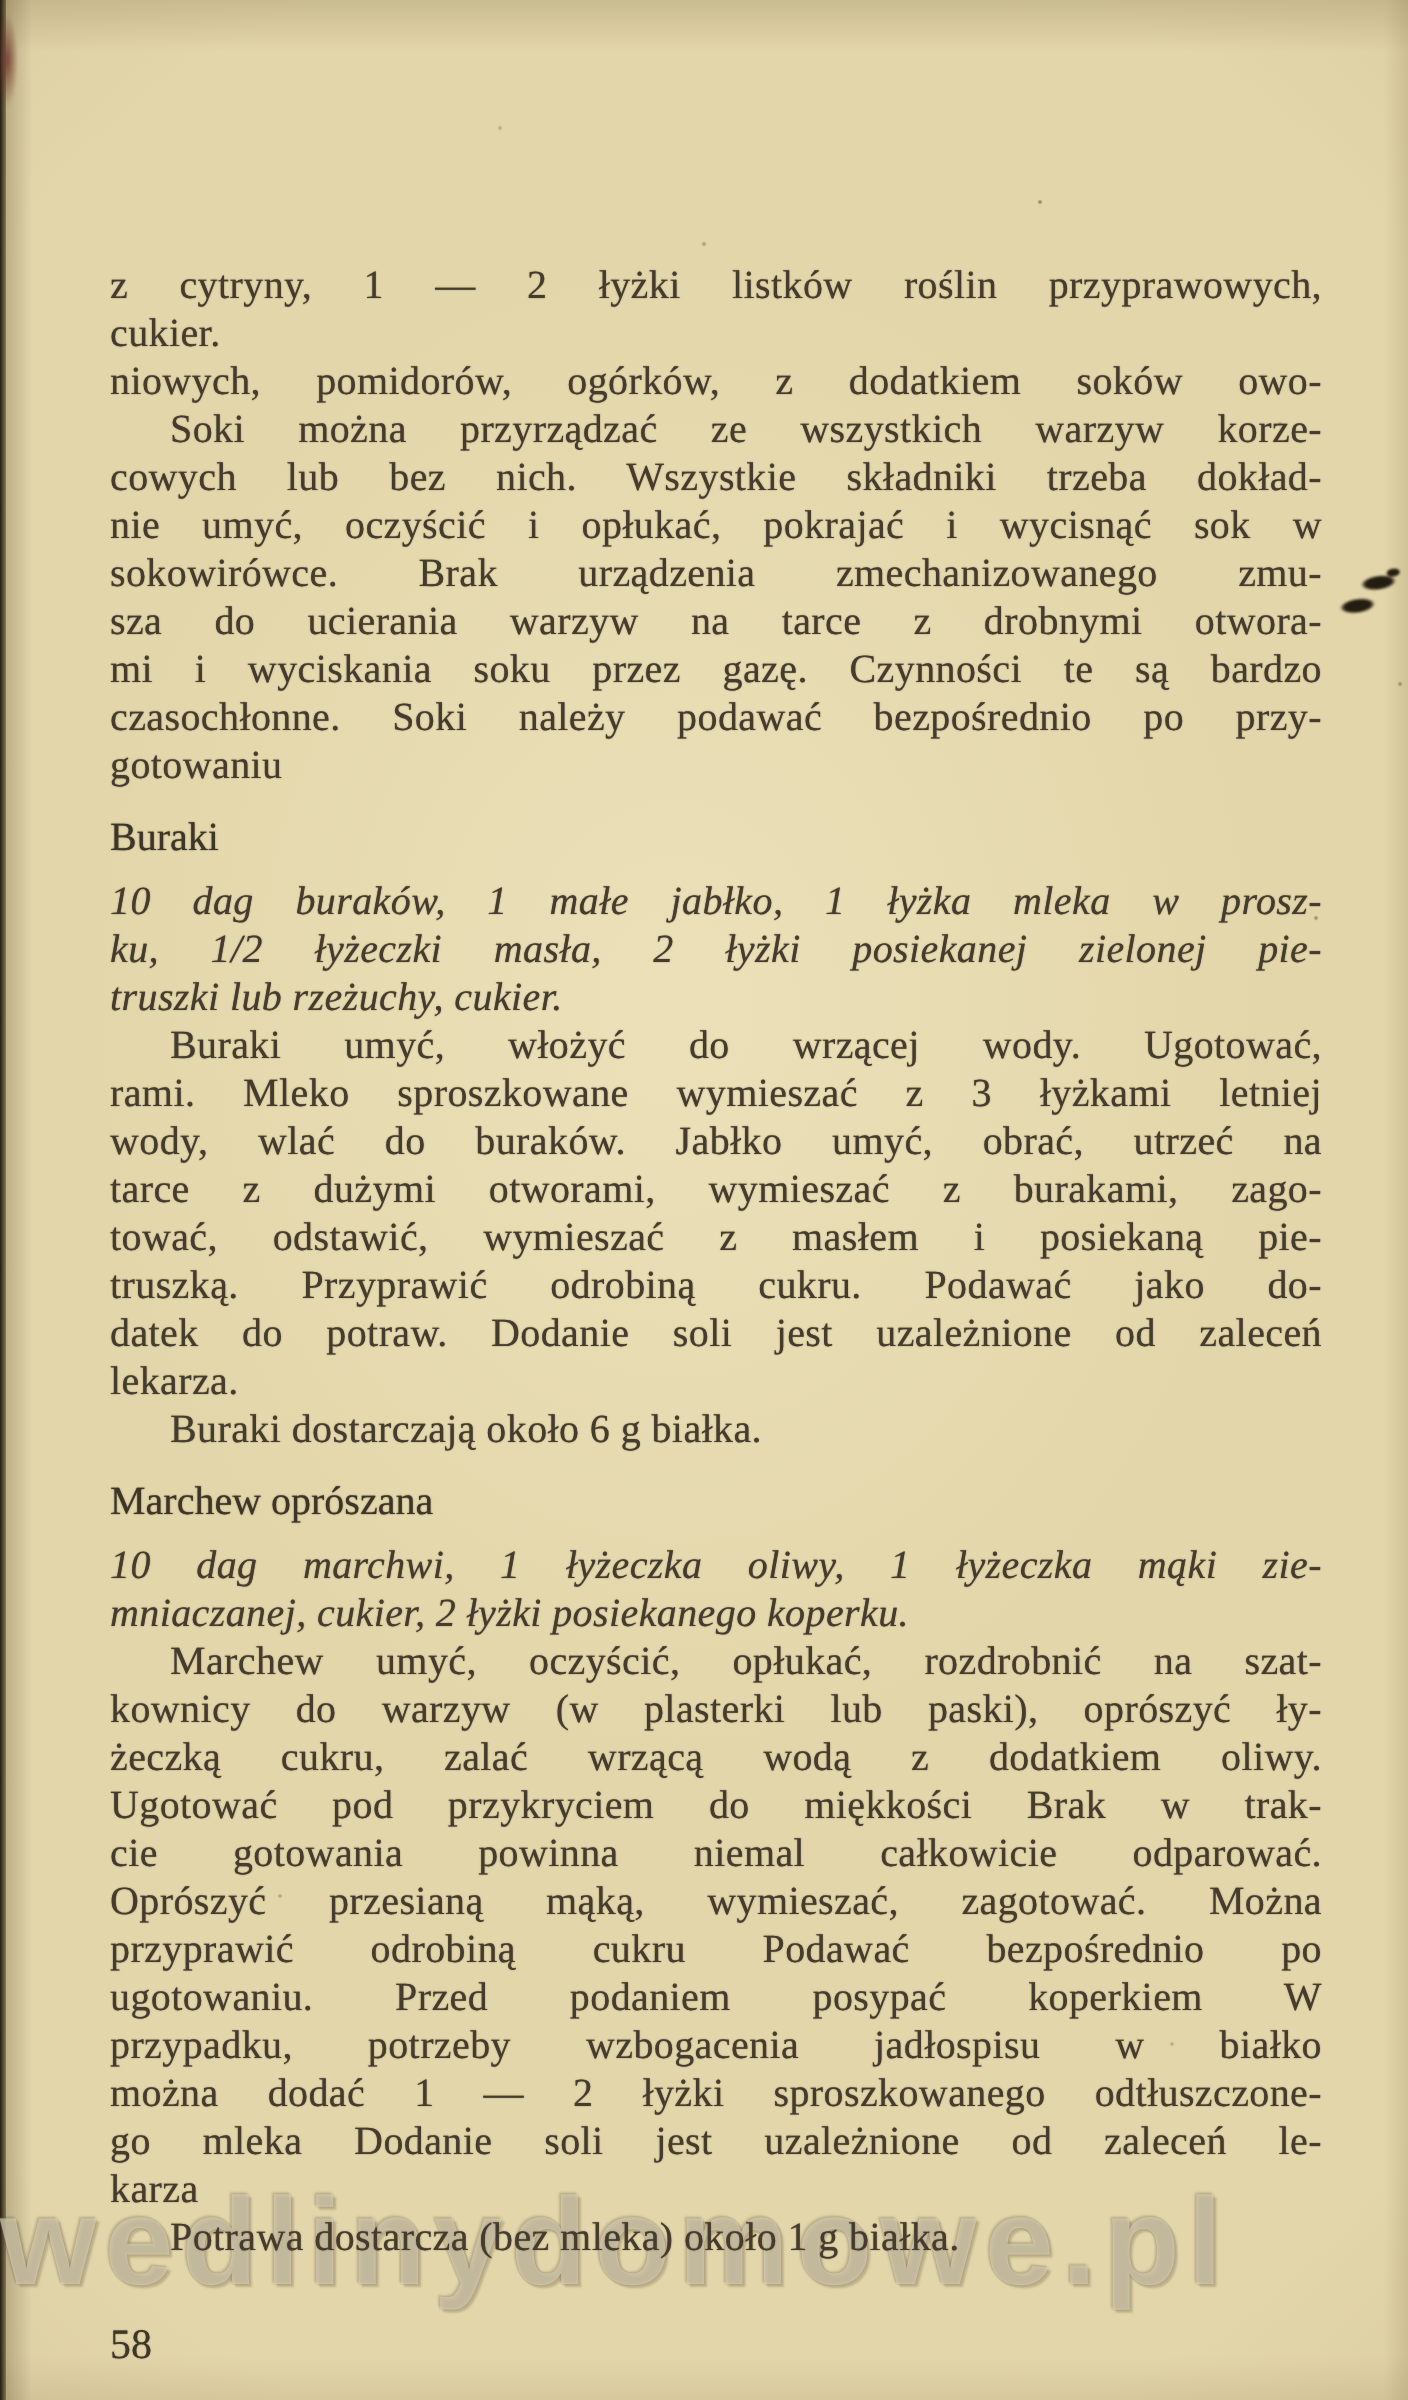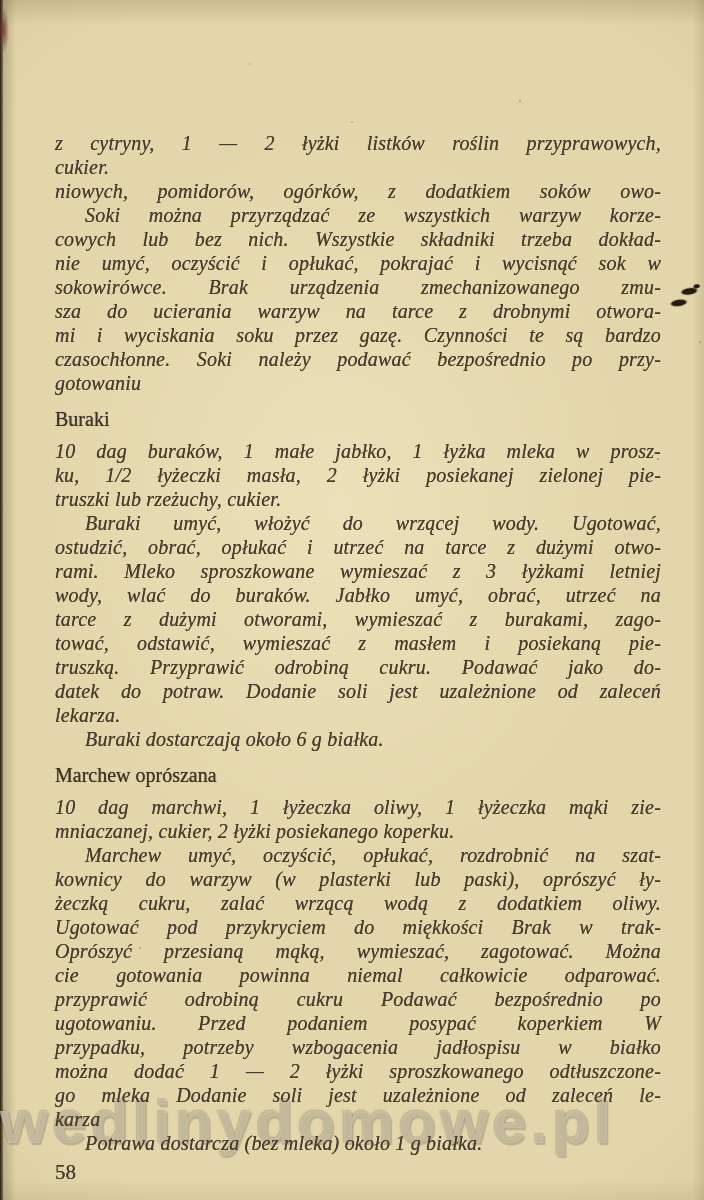--- a/index.html
+++ b/index.html
@@ -48,21 +48,20 @@
   }
   .text-block{
     position:absolute;left:55px;top:131px;width:606px;
   }
   .line{
     height:24px;line-height:24px;font-size:20px;
     text-align:justify;text-align-last:justify;
     letter-spacing:.2px;
     text-shadow:0 0 .6px rgba(69,60,46,.85);
     white-space:nowrap;
-    font-style:italic;
   }
   .line.last{text-align-last:left;}
   .line.indent{text-indent:30px;}
   .paragraph{margin:0;}
   .paragraph.ingredients .line{font-style:italic;font-family:Liberation Serif, serif;}
   .heading{
     height:24px;line-height:24px;font-size:20px;font-weight:normal;
     margin-top:12px;margin-bottom:8px;color:#3d3527;
     text-shadow:0 0 .7px rgba(61,53,39,.9);
   }
@@ -108,21 +107,20 @@
         <div class="line last">gotowaniu</div>
       </div>
       <div class="heading">Buraki</div>
       <div class="paragraph ingredients">
         <div class="line">10 dag buraków, 1 małe jabłko, 1 łyżka mleka w prosz-</div>
         <div class="line">ku, 1/2 łyżeczki masła, 2 łyżki posiekanej zielonej pie-</div>
         <div class="line last">truszki lub rzeżuchy, cukier.</div>
       </div>
       <div class="paragraph body">
         <div class="line indent">Buraki umyć, włożyć do wrzącej wody. Ugotować,</div>
-        <div class="line">ostudzić, obrać, opłukać i utrzeć na tarce z dużymi otwo-</div>
         <div class="line">rami. Mleko sproszkowane wymieszać z 3 łyżkami letniej</div>
         <div class="line">wody, wlać do buraków. Jabłko umyć, obrać, utrzeć na</div>
         <div class="line">tarce z dużymi otworami, wymieszać z burakami, zago-</div>
         <div class="line">tować, odstawić, wymieszać z masłem i posiekaną pie-</div>
         <div class="line">truszką. Przyprawić odrobiną cukru. Podawać jako do-</div>
         <div class="line">datek do potraw. Dodanie soli jest uzależnione od zaleceń</div>
         <div class="line last">lekarza.</div>
       </div>
       <div class="paragraph body">
         <div class="line last indent">Buraki dostarczają około 6 g białka.</div>
@@ -130,22 +128,22 @@
       <div class="heading">Marchew oprószana</div>
       <div class="paragraph ingredients">
         <div class="line">10 dag marchwi, 1 łyżeczka oliwy, 1 łyżeczka mąki zie-</div>
         <div class="line last">mniaczanej, cukier, 2 łyżki posiekanego koperku.</div>
       </div>
       <div class="paragraph body">
         <div class="line indent">Marchew umyć, oczyścić, opłukać, rozdrobnić na szat-</div>
         <div class="line">kownicy do warzyw (w plasterki lub paski), oprószyć ły-</div>
         <div class="line">żeczką cukru, zalać wrzącą wodą z dodatkiem oliwy.</div>
         <div class="line">Ugotować pod przykryciem do miękkości Brak w trak-</div>
+        <div class="line">cie gotowania powinna niemal całkowicie odparować.</div>
         <div class="line">Oprószyć przesianą mąką, wymieszać, zagotować. Można</div>
-        <div class="line">cie gotowania powinna niemal całkowicie odparować.</div>
         <div class="line">przyprawić odrobiną cukru Podawać bezpośrednio po</div>
         <div class="line">ugotowaniu. Przed podaniem posypać koperkiem W</div>
         <div class="line">przypadku, potrzeby wzbogacenia jadłospisu w białko</div>
         <div class="line">można dodać 1 — 2 łyżki sproszkowanego odtłuszczone-</div>
         <div class="line">go mleka Dodanie soli jest uzależnione od zaleceń le-</div>
         <div class="line last">karza</div>
       </div>
       <div class="paragraph body">
         <div class="line last indent">Potrawa dostarcza (bez mleka) około 1 g białka.</div>
       </div>

